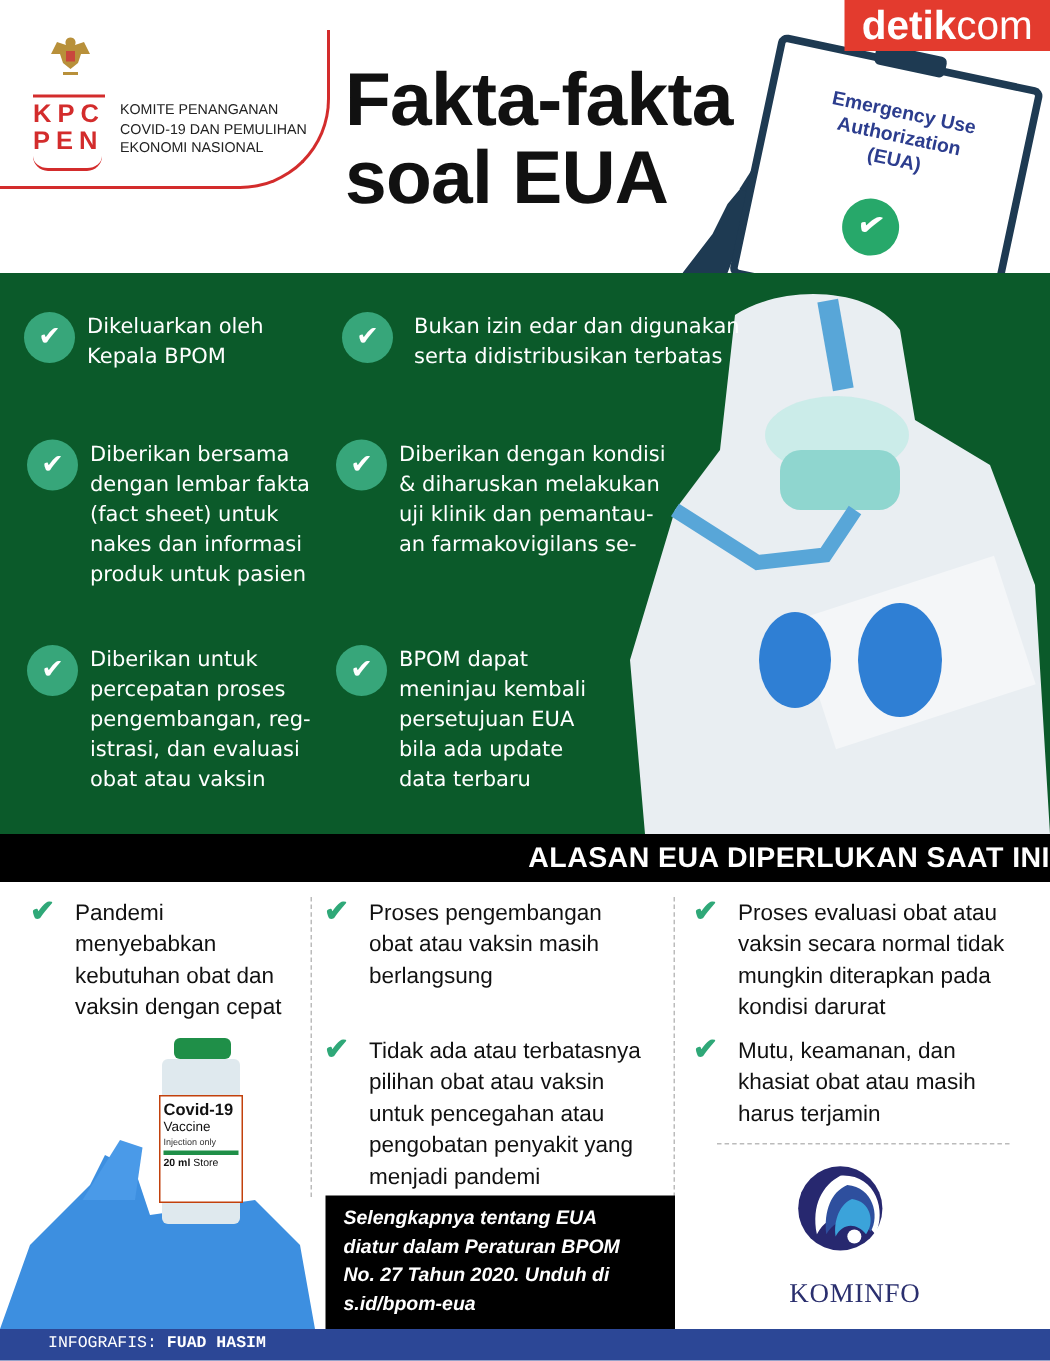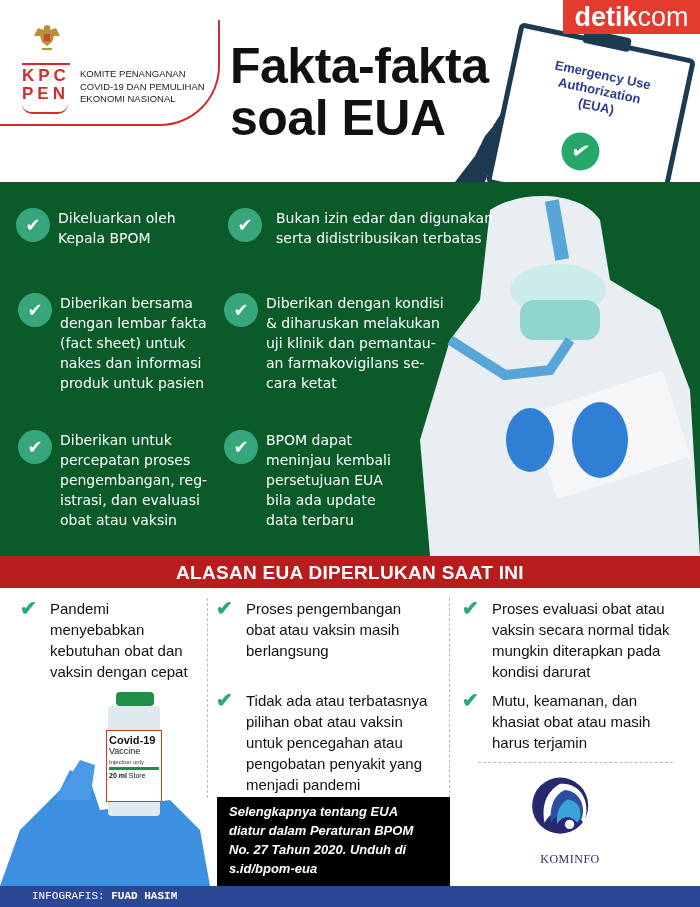--- a/index.html
+++ b/index.html
@@ -15,29 +15,29 @@
 .detik b{font-weight:bold}
 .clip{position:absolute;left:520px;top:22px;width:180px;height:165px;background:#fff;border:5px solid #1e3a52;border-radius:6px;transform:rotate(12deg);transform-origin:top left}
 .clip-top{position:absolute;left:60px;top:-12px;width:48px;height:14px;background:#1e3a52;border-radius:4px}
 .clip-text{position:absolute;left:12px;top:22px;width:150px;text-align:center;font-family:"Liberation Sans",sans-serif;font-weight:bold;font-size:13px;line-height:16px;color:#2c3d8e;transform:rotate(0deg)}
 .clip-check{position:absolute;left:62px;top:90px;width:38px;height:38px;border-radius:50%;background:#27a86a;color:#fff;font-size:22px;line-height:38px;text-align:center}
 .hand{position:absolute;left:455px;top:96px;width:70px;height:86px}
 .green{position:absolute;left:0;top:182px;width:700px;height:374px;background:#0b5a2a}
 .fact{position:absolute;display:flex;gap:8px;color:#fff;font-size:14px;line-height:20px}
 .chk{flex:0 0 auto;width:34px;height:34px;border-radius:50%;background:#37a67a;color:#fff;font-size:18px;line-height:34px;text-align:center;font-weight:bold}
 .person{position:absolute;left:410px;top:190px;width:290px;height:366px}
-.red{position:absolute;left:0;top:556px;width:700px;height:32px;background:#b91c1c;color:#fff;text-align:center;font-family:"Liberation Sans",sans-serif;font-weight:bold;font-size:19px;line-height:34px;letter-spacing:0.3px}
+.red{position:absolute;left:0;top:556px;width:700px;height:32px;background:#000000;color:#fff;text-align:right;font-family:"Liberation Sans",sans-serif;font-weight:bold;font-size:19px;line-height:34px;letter-spacing:0.3px}
 .reason{position:absolute;display:flex;gap:6px;color:#111;font-family:"Liberation Sans",sans-serif;font-size:15px;line-height:21px}
 .tick{flex:0 0 auto;color:#2fa878;font-size:20px;line-height:20px;font-weight:bold;width:24px}
 .vsep{position:absolute;border-left:1px dashed #bbb}
 .hsep{position:absolute;border-top:1px dashed #bbb}
 .vial-area{position:absolute;left:0;top:690px;width:230px;height:196px}
 .note{position:absolute;left:217px;top:797px;width:233px;height:89px;background:#000;color:#fff;font-style:italic;font-weight:bold;font-size:13px;line-height:19px;padding:5px 18px 0 12px;font-family:"Liberation Sans",sans-serif}
 .kominfo{position:absolute;left:520px;top:780px;width:100px;height:100px}
-.kominfo-label{position:absolute;left:510px;top:852px;width:120px;text-align:center;font-family:"Liberation Serif",serif;font-size:12px;color:#2a2f6e;letter-spacing:0.5px}
+.kominfo-label{position:absolute;left:510px;top:852px;width:120px;text-align:center;font-family:"Liberation Serif",serif;font-size:18px;color:#2a2f6e;letter-spacing:0.5px}
 .footer{position:absolute;left:0;top:886px;width:700px;height:21px;background:#2c4796;color:#fff;font-size:11px;line-height:21px;padding-left:32px;font-family:Liberation Mono, monospace}
 .footer b{font-weight:bold}
 </style>
 </head>
 <body>
 
 <div class="hdr">
   <div class="hdr-curve"></div>
   <svg class="garuda" viewBox="0 0 30 32">
     <path d="M15 3 C12 3 11 6 12 8 L6 6 L2 14 L8 14 L10 20 L15 24 L20 20 L22 14 L28 14 L24 6 L18 8 C19 6 18 3 15 3Z" fill="#b8903a"></path>
@@ -111,21 +111,20 @@
     <div>produk untuk pasien</div>
   </div>
 </div>
 <div class="fact" style="left:224px;top:293px;width:240px">
   <div class="chk">✔</div>
   <div>
     <div>Diberikan dengan kondisi</div>
     <div>&amp; diharuskan melakukan</div>
     <div>uji klinik dan pemantau-</div>
     <div>an farmakovigilans se-</div>
-    <div>cara ketat</div>
   </div>
 </div>
 <div class="fact" style="left:18px;top:430px;width:200px">
   <div class="chk">✔</div>
   <div>
     <div>Diberikan untuk</div>
     <div>percepatan proses</div>
     <div>pengembangan, reg-</div>
     <div>istrasi, dan evaluasi</div>
     <div>obat atau vaksin</div>

